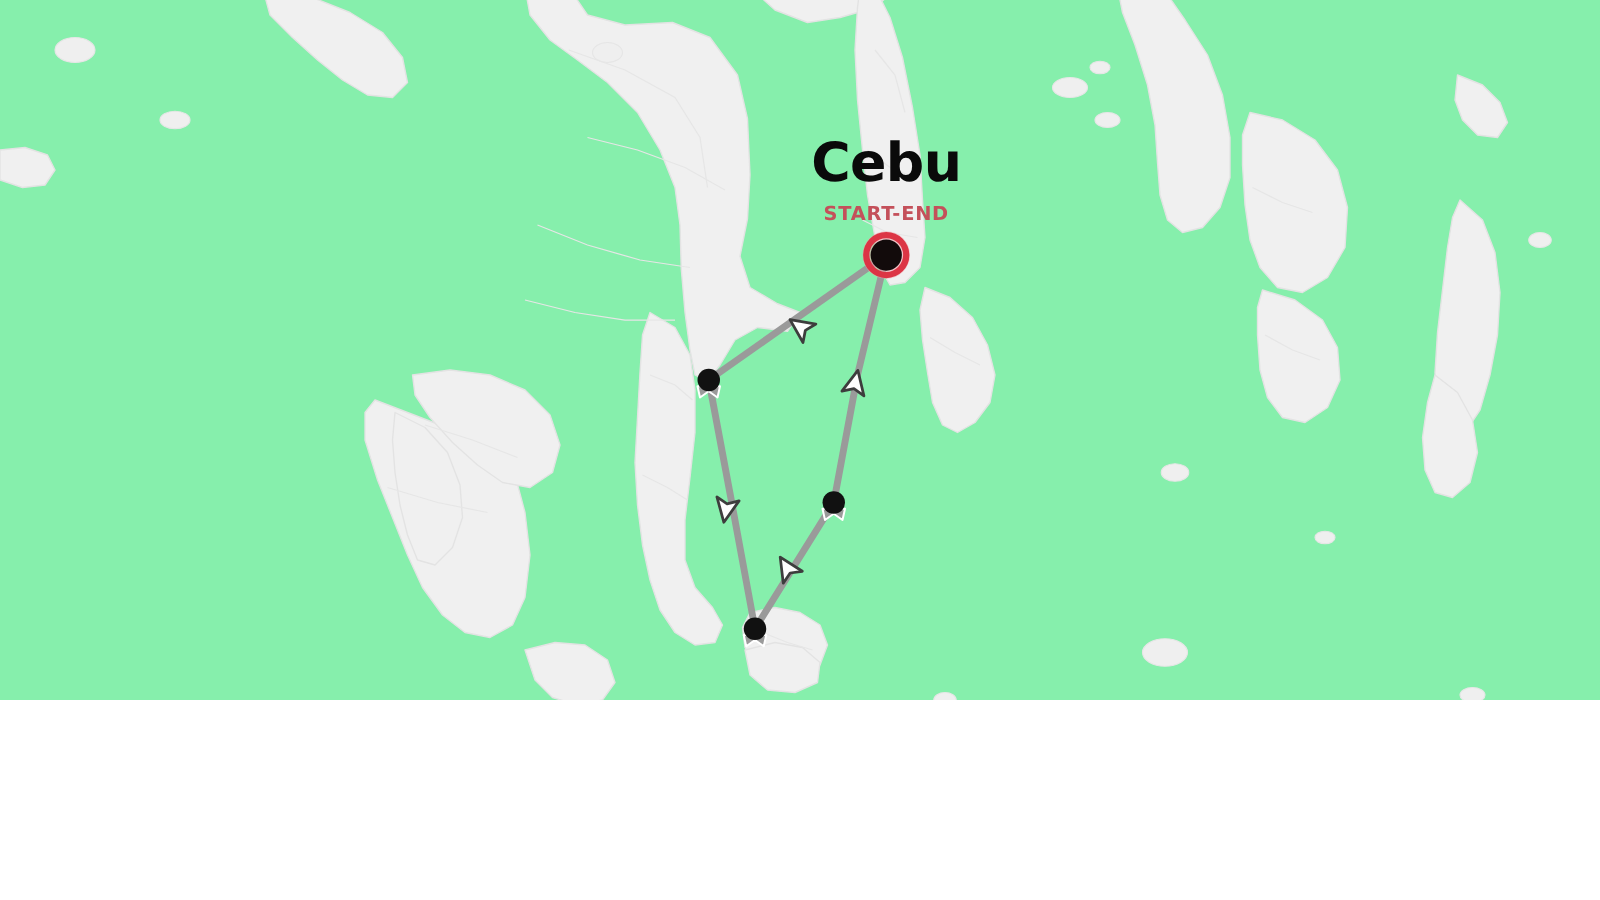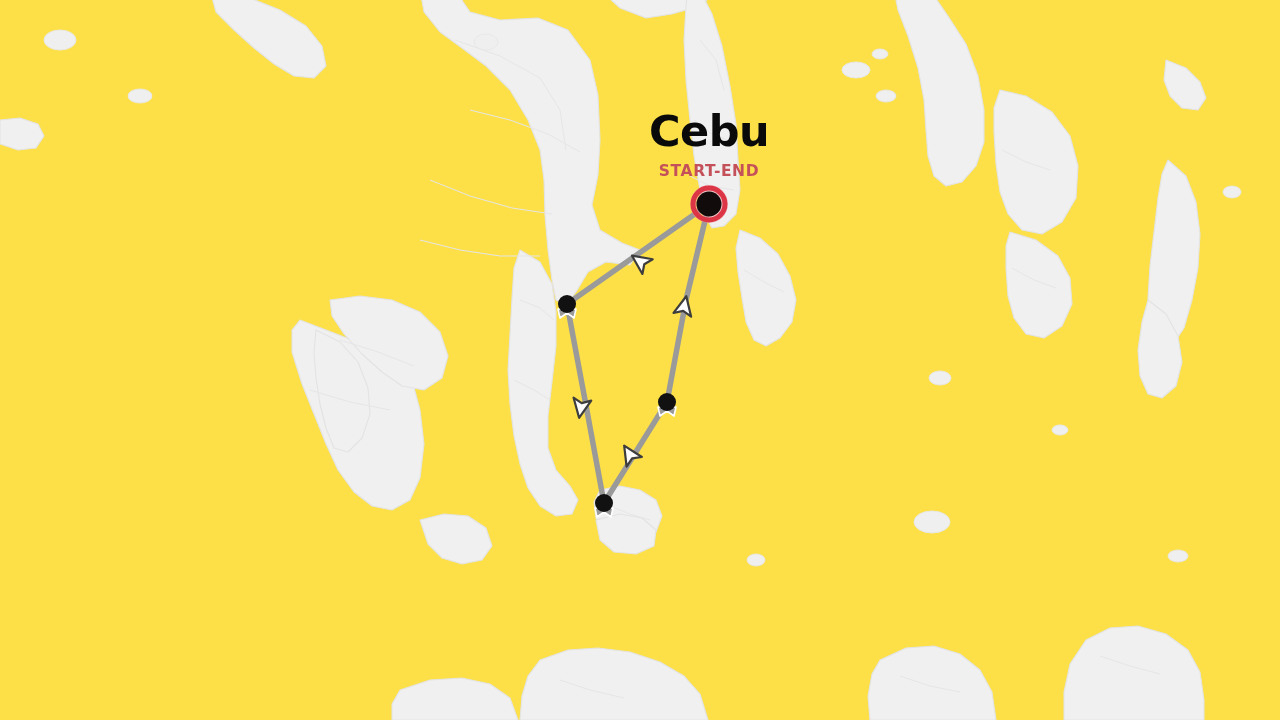--- a/index.html
+++ b/index.html
@@ -3,23 +3,23 @@
 <meta charset="utf-8">
 <style>
   html, body {
     margin: 0;
     padding: 0;
     background: #ffffff;
   }
   #viewport {
     position: relative;
     width: 1280px;
-    height: 720px;
+    height: 560px;
     overflow: hidden;
-    background: #fde047;
+    background: #86efac;
     font-family: "Liberation Sans", sans-serif;
   }
   #basemap {
     position: absolute;
     inset: 0;
     width: 1280px;
     height: 720px;
   }
   #routelayer {
     position: absolute;

